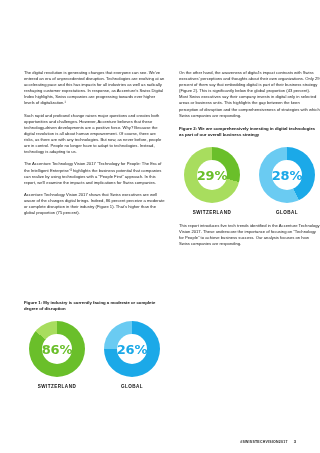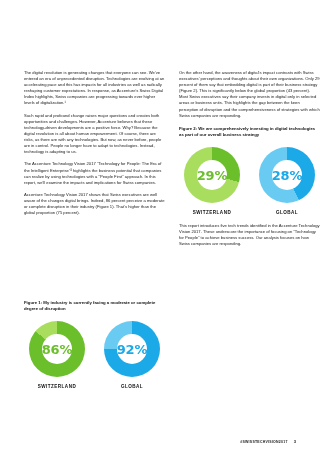--- a/index.html
+++ b/index.html
@@ -225,21 +225,21 @@
           <div class="hole">
             <span class="value">86%</span>
           </div>
         </div>
         <div class="donut-label">SWITZERLAND</div>
       </div>
 
       <div class="donut-cell">
         <div class="donut blue" id="f1-d1" style="background: conic-gradient(rgb(27, 169, 232) 0deg, rgb(27, 169, 232) 270deg, rgb(106, 203, 242) 270deg, rgb(106, 203, 242) 360deg);">
           <div class="hole">
-            <span class="value">92%</span>
+            <span class="value">26%</span>
           </div>
         </div>
         <div class="donut-label">GLOBAL</div>
       </div>
     </div>
   </div>
 
   <div class="footer">
     <span class="footer-hashtag">#SWISSTECHVISION2017</span>
     <span class="footer-page">3</span>

